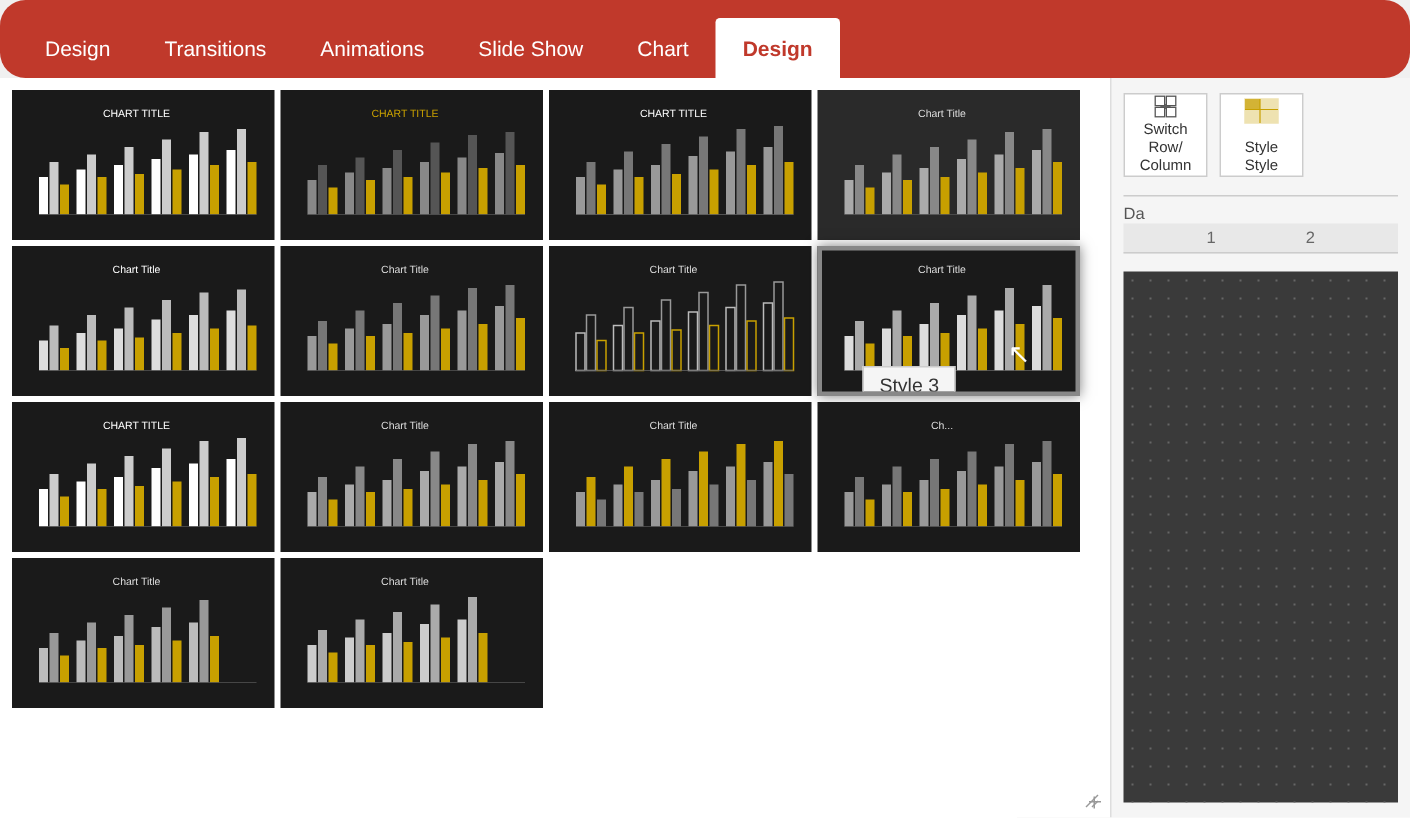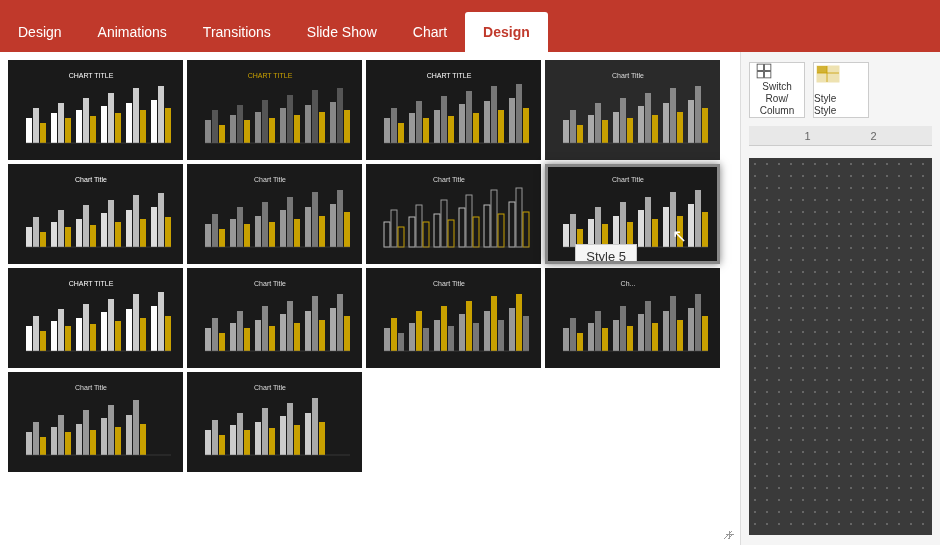--- a/index.html
+++ b/index.html
@@ -11,21 +11,22 @@
       overflow: hidden;
       position: relative;
     }
 
     
     .ribbon-tabs {
       display: flex;
       background: #c0392b;
       height: 52px;
       align-items: flex-end;
-      padding-left: 0;
+      padding-left: 12px;
+      border-radius: 17px;
     }
     .ribbon-tab {
       padding: 8px 18px;
       font-size: 14px;
       color: #fff;
       cursor: pointer;
       height: 40px;
       display: flex;
       align-items: center;
       user-select: none;
@@ -104,21 +105,21 @@
       gap: 8px;
       margin-bottom: 8px;
     }
     .panel-btn {
       width: 56px;
       height: 56px;
       background: #fff;
       border: 1px solid #ccc;
       display: flex;
       flex-direction: column;
-      align-items: flex-start;
+      align-items: center;
       justify-content: center;
       cursor: pointer;
       font-size: 10px;
       text-align: center;
       color: #333;
     }
     .panel-btn svg {
       margin-bottom: 2px;
     }
     .panel-btn-label {
@@ -179,22 +180,22 @@
     .resize-handle::after {
       width: 1px; height: 8px;
       bottom: 0; right: 4px;
     }
   </style>
 </head>
 <body>
 
 <div class="ribbon-tabs">
   <div class="ribbon-tab">Design</div>
+  <div class="ribbon-tab">Transitions</div>
   <div class="ribbon-tab">Animations</div>
-  <div class="ribbon-tab">Transitions</div>
   <div class="ribbon-tab">Slide Show</div>
   <div class="ribbon-tab">Chart</div>
   <div class="ribbon-tab active">Design</div>
 </div>
 
 <div class="main-area">
   <div class="chart-grid-container">
     <div class="chart-grid">
 
       <div class="chart-item">
@@ -410,21 +411,21 @@
             <rect x="124" y="44" width="6" height="31" fill="#c8a000"></rect>
             <rect x="135" y="32" width="6" height="43" fill="#ddd"></rect>
             <rect x="142" y="18" width="6" height="57" fill="#aaa"></rect>
             <rect x="149" y="40" width="6" height="35" fill="#c8a000"></rect>
           </g>
           <line x1="10" y1="75" x2="155" y2="75" stroke="#666" stroke-width="0.5"></line>
         </svg>
 
         <div style="position:absolute;bottom:14px;right:30px;font-size:18px;color:#fff;pointer-events:none;">↖</div>
 
-        <div class="tooltip">Style 5</div>
+        <div class="tooltip">Style 3</div>
       </div>
 
       <div class="chart-item">
         <svg class="mini-chart" viewBox="0 0 160 85">
           <text x="75" y="10" fill="#fff" font-size="7" text-anchor="middle">CHART TITLE</text>
           <g>
             <rect x="10" y="50" width="6" height="25" fill="#fff"></rect>
             <rect x="17" y="40" width="6" height="35" fill="#ccc"></rect>
             <rect x="24" y="55" width="6" height="20" fill="#c8a000"></rect>
             <rect x="35" y="45" width="6" height="30" fill="#fff"></rect>
@@ -603,20 +604,23 @@
         <svg width="28" height="28" viewBox="0 0 28 28">
           <rect x="3" y="3" width="22" height="16" fill="#c8a000" opacity="0.3" stroke="#c8a000" stroke-width="1"></rect>
           <rect x="3" y="3" width="10" height="7" fill="#c8a000" opacity="0.7"></rect>
           <line x1="3" y1="10" x2="25" y2="10" stroke="#c8a000" stroke-width="0.8"></line>
           <line x1="13" y1="3" x2="13" y2="19" stroke="#c8a000" stroke-width="0.8"></line>
         </svg>
         <span class="panel-btn-label">Style</span>
         <span class="panel-btn-label">Style</span>
       </div>
     </div>
+    <div class="panel-section-label">
+      <span>Da</span>
+    </div>
 
     <div class="ruler-area">
       <span style="margin-right:60px;">1</span>
       <span>2</span>
     </div>
 
     <div class="dotted-bg"></div>
   </div>
 </div>
 

